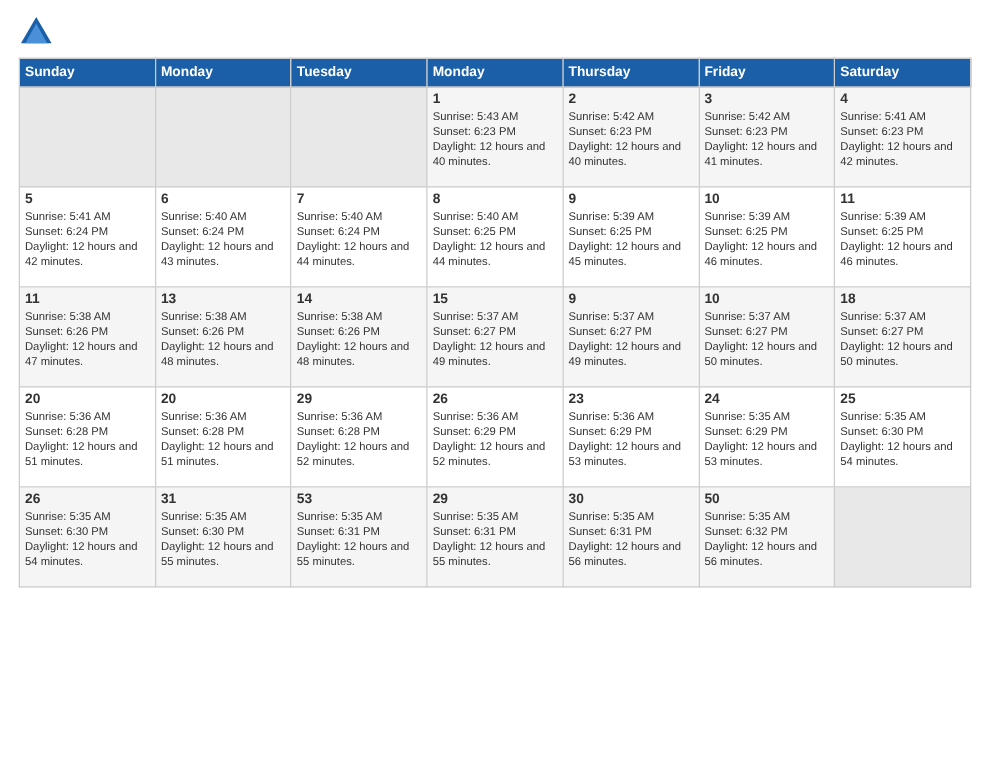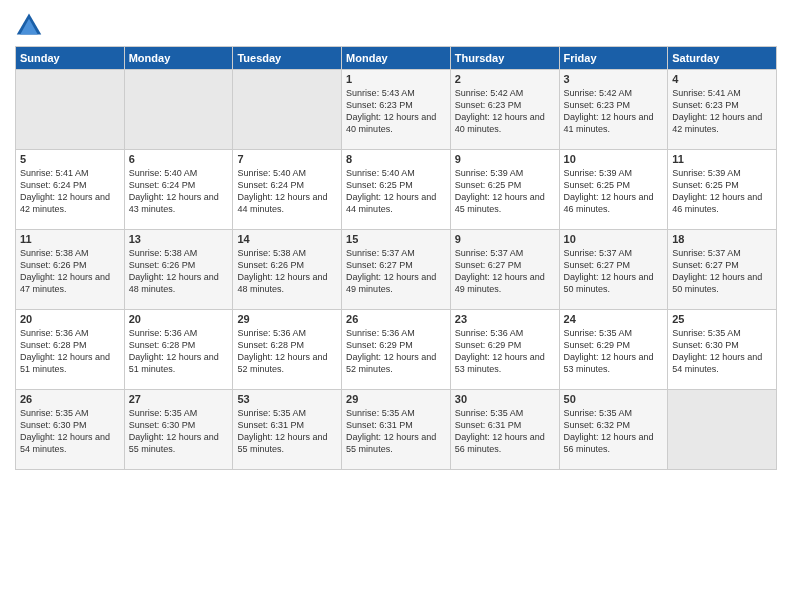--- a/index.html
+++ b/index.html
@@ -293,21 +293,21 @@
           </td>
         </tr>
         <tr>
           <td>
             <span class="day-num">26</span>
           <div class="day-info">
             Sunrise: 5:35 AM<br>Sunset: 6:30 PM<br>Daylight: 12 hours and 54 minutes.
           </div>
           </td>
           <td>
-            <span class="day-num">27</span>
+            <span class="day-num">31</span>
           <div class="day-info">
             Sunrise: 5:35 AM<br>Sunset: 6:30 PM<br>Daylight: 12 hours and 55 minutes.
           </div>
           </td>
           <td>
             <span class="day-num">53</span>
           <div class="day-info">
             Sunrise: 5:35 AM<br>Sunset: 6:31 PM<br>Daylight: 12 hours and 55 minutes.
           </div>
           </td>

